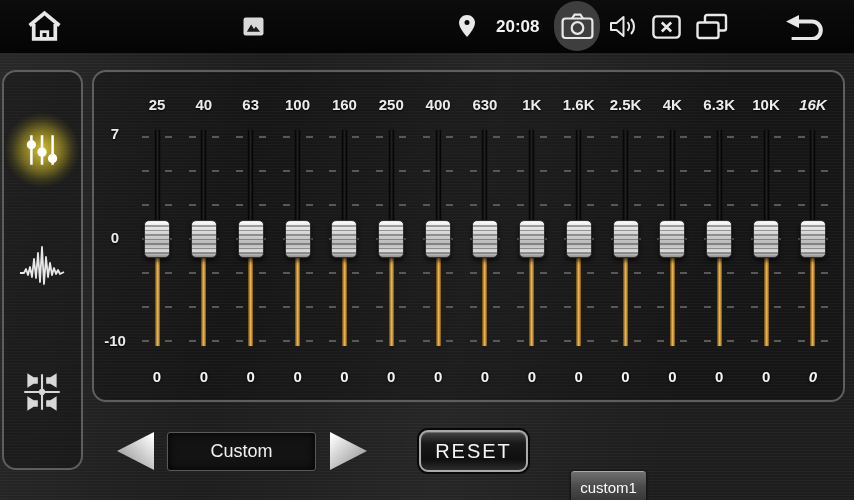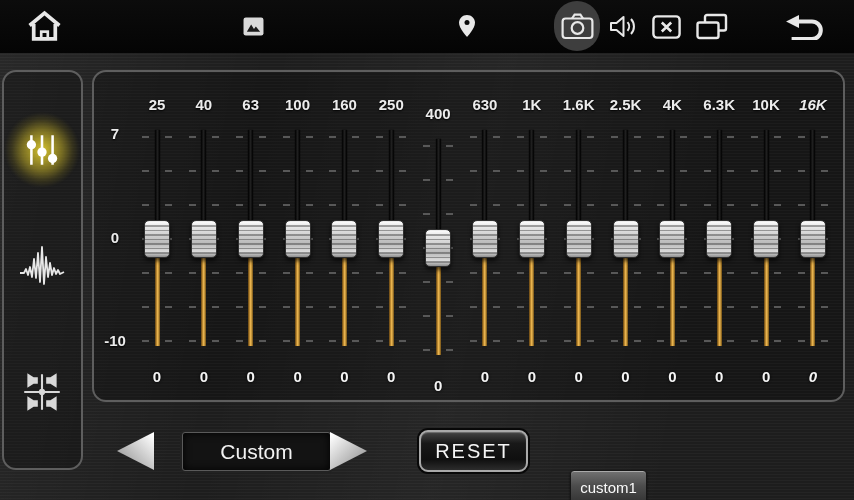--- a/index.html
+++ b/index.html
@@ -110,24 +110,23 @@
   }
   .arrow.next {
     left:330px; top:432px;
     clip-path:polygon(0 0, 0 100%, 100% 50%);
     background:linear-gradient(135deg,#ffffff 5%,#cdcdcd 45%,#8e8e8e 95%);
   }
   .preset-box {
     left:167px; top:432px; width:149px; height:39px;
     background:#131313; border:1px solid #5a5a5a; border-radius:3px;
     box-shadow:inset 0 0 8px #000, 0 0 0 2px #222;
-    color:#f2f2f2; font-size:21px;
+    color:#f2f2f2; font-size:18px;
     display:flex; align-items:center; justify-content:center;
     box-sizing:border-box;
-    margin-left:15px;
   }
   .reset-btn {
     left:419px; top:430px; width:109px; height:42px;
     border:2px solid #a9a9a9; border-radius:9px; box-sizing:border-box;
     background:linear-gradient(180deg,#454545,#181818 30%,#0f0f0f 72%,#2c2c2c);
     box-shadow:0 0 0 2px #080808, inset 0 1px 1px rgba(255,255,255,0.25);
     color:#f5f5f5; font-size:20px; letter-spacing:2px;
     display:flex; align-items:center; justify-content:center; cursor:pointer;
   }
   .custom-btn {
@@ -167,20 +166,21 @@
       </svg>
     </div>
 
     <div class="abs tb-icon" style="left:459px; top:15px;">
       <svg width="16" height="22" viewBox="0 0 16 22">
         <path d="M8 0 C3.6 0 0 3.5 0 7.8 C0 13.6 8 22 8 22 C8 22 16 13.6 16 7.8 C16 3.5 12.4 0 8 0 Z" fill="#e8e8e8"></path>
         <circle cx="8" cy="7.6" r="2.5" fill="#0a0a0a"></circle>
       </svg>
     </div>
 
+    <div class="abs tb-time">20:08</div>
 
     <div class="abs cam-pill">
       <svg width="33" height="27" viewBox="0 0 33 27">
         <rect x="1.6" y="5.5" width="29.8" height="19.5" rx="3" fill="none" stroke="#e8e8e8" stroke-width="2.2"></rect>
         <path d="M11 5.5 L13.6 1.6 H19.4 L22 5.5" fill="none" stroke="#e8e8e8" stroke-width="2.2"></path>
         <circle cx="16.5" cy="15" r="5.8" fill="none" stroke="#e8e8e8" stroke-width="2.2"></circle>
       </svg>
     </div>
 
     <div class="abs tb-icon" style="left:609px; top:14px;">
@@ -306,21 +306,21 @@
     <div class="freq">250</div>
     <div class="slider">
       <div class="ticks l"></div>
       <div class="ticks r"></div>
       <div class="track-top" style="height: 109px;"></div>
       <div class="track-bottom" style="top: 109px; height: 107px;"></div>
       <div class="knob" style="top: 90px;"></div>
     </div>
     <div class="value">0</div>
   </div>
-        <div class="band" style="left: 320.6px; margin-top: 9px;">
+        <div class="band" style="left: 320.6px;">
     <div class="freq">400</div>
     <div class="slider">
       <div class="ticks l"></div>
       <div class="ticks r"></div>
       <div class="track-top" style="height: 109px;"></div>
       <div class="track-bottom" style="top: 109px; height: 107px;"></div>
       <div class="knob" style="top: 90px;"></div>
     </div>
     <div class="value">0</div>
   </div>

